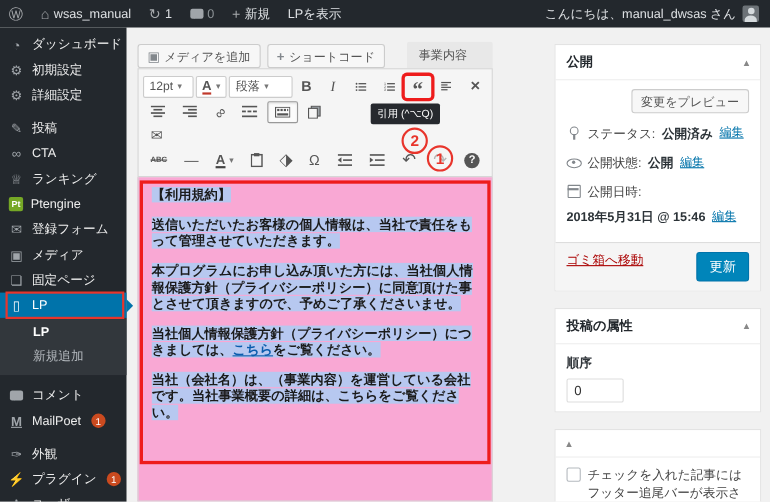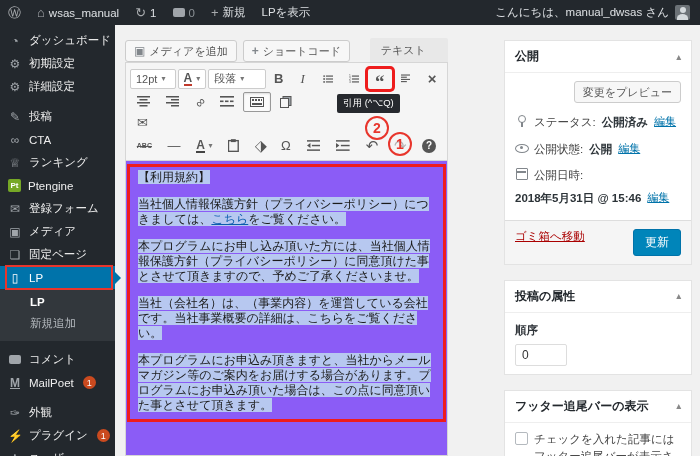--- a/index.html
+++ b/index.html
@@ -73,22 +73,22 @@
     display:inline-flex;align-items:center;justify-content:center;}
   .spacer{flex:1;}
   .red-out{box-shadow:0 0 0 3px #ee1c1c;z-index:5;}
   .tooltip{position:absolute;top:25px;left:-31px;background:#26292e;color:#fff;font-size:9.5px;
     padding:3px 6px;white-space:nowrap;border-radius:2px;z-index:7;}
   .circ{position:absolute;width:24px;height:24px;border:2px solid #e8352c;border-radius:50%;
     color:#e8352c;display:flex;align-items:center;justify-content:center;font-size:14px;z-index:7;font-weight:bold;}
   .circ.two{top:47px;left:-3px;}
   .circ.one{top:97px;right:36px;}
 
-  .content{background:#8b5cf6;border:1px solid #d6d6d6;border-top:none;flex:1;position:relative;
-    padding:9px 12px;font-family:"Liberation Serif",serif;font-size:12px;line-height:15px;color:#1b1b1b;overflow:hidden;}
+  .content{background:#f9a8d4;border:1px solid #d6d6d6;border-top:none;flex:1;position:relative;
+    padding:9px 12px;font-family:"Liberation Serif",serif;font-size:12px;line-height:15px;color:#1b1b1b;overflow:hidden;font-weight:bold;}
   .content p{margin:0 0 12px;}
   .sel{background:#b7c8f0;}
   a.clnk{color:#0b5cad;text-decoration:underline;cursor:pointer;}
   .annot-box{position:absolute;left:1px;right:1px;top:3px;height:258px;border:3px solid #ee1c1c;
     pointer-events:none;z-index:4;}
 
   
   .rcol{width:188px;flex-shrink:0;padding-top:5px;margin-left:46px;}
   .panel{background:#fff;border:1px solid #e3e3e3;margin-bottom:15px;}
   .panel-h{display:flex;justify-content:space-between;align-items:center;padding:7px 10px;
@@ -235,21 +235,21 @@
           <span class="bic">▣</span>
           <span>メディアを追加</span>
         </button>
         <button class="btn-sec">
           <span class="bic" style="font-weight:bold;">+</span>
           <span>ショートコード</span>
         </button>
       </div>
       <div class="tabs">
         <div class="tab active">ビジュアル</div>
-        <div class="tab">テキスト</div>
+        <div class="tab">事業内容</div>
       </div>
     </div>
 
     <div class="toolbar">
 
       <div class="tb-row">
         <div class="tsel w-font">
             <span>12pt</span>
             <span class="caret">▾</span>
           </div>
@@ -381,24 +381,24 @@
         <button class="tbtn gray" style="font-size:15px;">↷</button>
         <button class="tbtn">
             <span class="helpc">?</span>
           </button>
       </div>
     </div>
 
     <div class="content">
       <div class="annot-box"></div>
       <p><span class="sel">【利用規約】</span></p>
+      <p><span class="sel">送信いただいたお客様の個人情報は、当社で責任をもって管理させていただきます。</span></p>
+      <p><span class="sel">本プログラムにお申し込み頂いた方には、当社個人情報保護方針（プライバシーポリシー）に同意頂けた事とさせて頂きますので、予めご了承くださいませ。</span></p>
       <p><span class="sel"><span>当社個人情報保護方針（プライバシーポリシー）につきましては、</span><a class="clnk">こちら</a><span>をご覧ください。</span></span></p>
-      <p><span class="sel">本プログラムにお申し込み頂いた方には、当社個人情報保護方針（プライバシーポリシー）に同意頂けた事とさせて頂きますので、予めご了承くださいませ。</span></p>
       <p><span class="sel">当社（会社名）は、（事業内容）を運営している会社です。当社事業概要の詳細は、こちらをご覧ください。</span></p>
-      <p><span class="sel">本プログラムにお申込み頂きますと、当社からメールマガジン等のご案内をお届けする場合があります。プログラムにお申込み頂いた場合は、この点に同意頂いた事とさせて頂きます。</span></p>
     </div>
   </div>
 
   <div class="rcol">
 
     <div class="panel">
       <div class="panel-h">
         <span>公開</span>
         <span class="tgl">▴</span>
       </div>
@@ -437,21 +437,20 @@
         <span class="tgl">▴</span>
       </div>
       <div class="panel-b">
         <span class="ord-label">順序</span>
         <input class="ord-input" value="0" style="">
       </div>
     </div>
 
     <div class="panel">
       <div class="panel-h">
-        <span>フッター追尾バーの表示</span>
         <span class="tgl">▴</span>
       </div>
       <div class="panel-b">
         <div class="chk-row">
           <span class="chk"></span>
           <span>チェックを入れた記事にはフッター追尾バーが表示されません。</span>
         </div>
       </div>
     </div>
 

